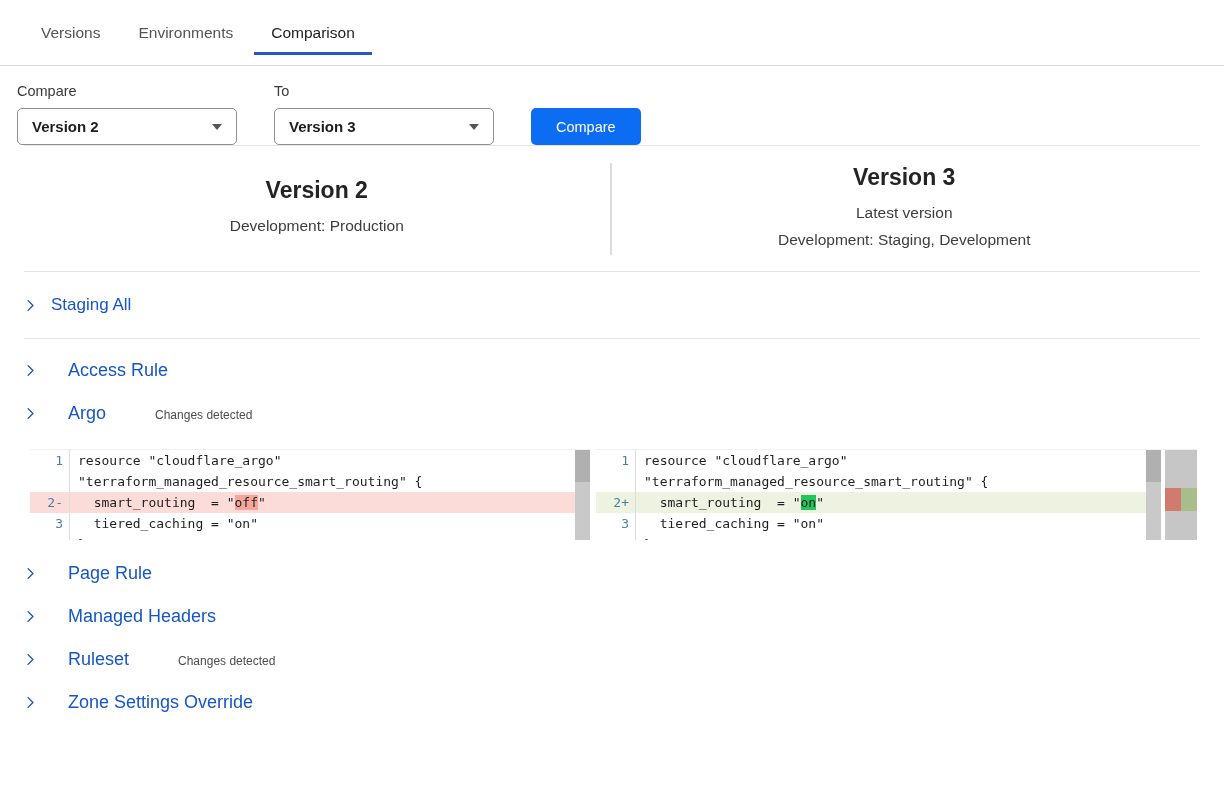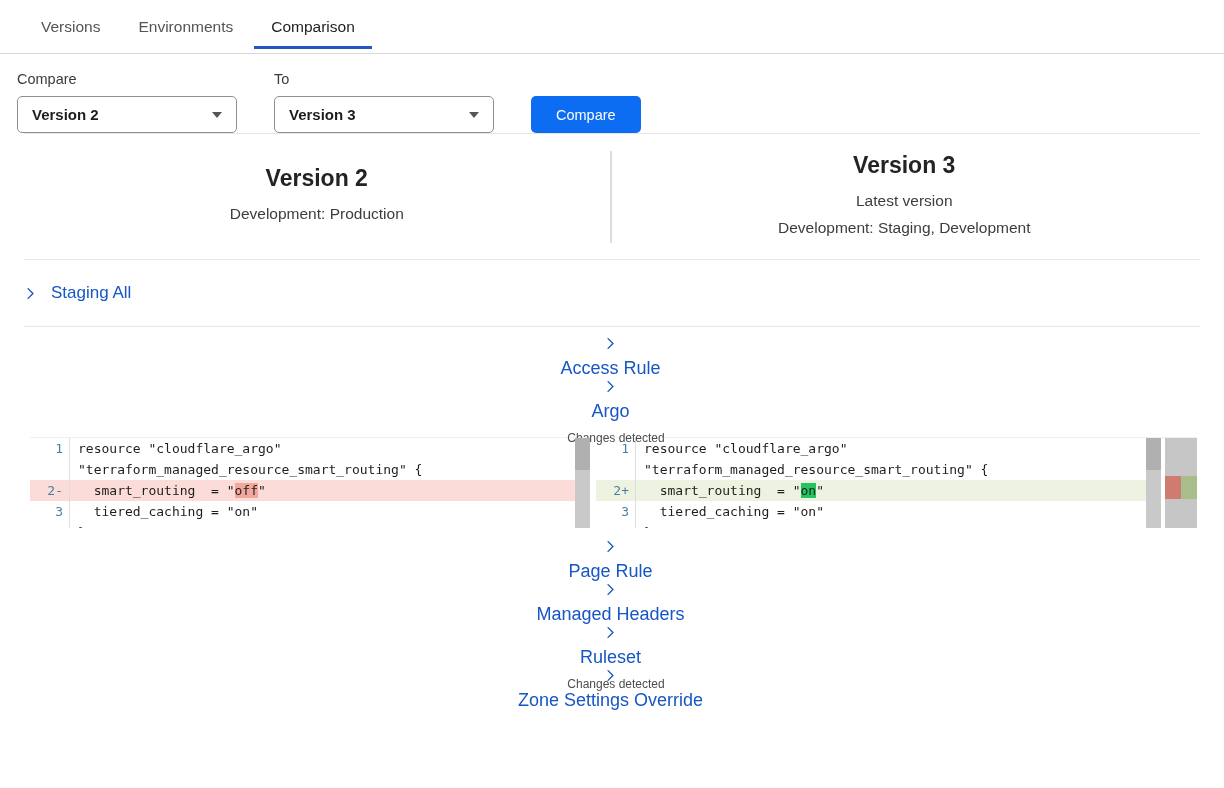--- a/index.html
+++ b/index.html
@@ -6,21 +6,21 @@
   * { margin:0; padding:0; box-sizing:border-box; }
   html,body { background:#fff; width:1224px; }
   body {
     font-family:"Liberation Sans","DejaVu Sans",sans-serif;
     color:#1d1d1d;
     -webkit-font-smoothing:antialiased;
   }
   .page { width:1224px; height:788px; overflow:hidden; background:#fff; }
 
   
-  .tabbar { display:flex; gap:4px; padding:4px 24px; border-bottom:1px solid #d9d9d9; }
+  .tabbar { display:flex; gap:4px; padding:10px 24px; border-bottom:1px solid #d9d9d9; }
   .tab {
     padding:14px 17px 10px; font-size:15.5px; color:#545454;
     border-bottom:3px solid transparent; cursor:pointer; background:none; border-top:none; border-left:none; border-right:none;
     font-family:inherit;
   }
   .tab.active { color:#1d1d1d; border-bottom-color:#2457c5; }
 
   
   .controls { display:flex; padding:17px 17px 0; align-items:flex-end; }
   .ctl-group { width:220px; margin-right:37px; }
@@ -45,23 +45,23 @@
   .ver-divider { width:2px; height:92px; background:#dcdcdc; flex:none; }
   .ver-title { font-size:23px; font-weight:600; color:#232323; margin-bottom:8px; }
   .ver-sub { font-size:15.5px; color:#3d3d3d; line-height:1.75; }
 
   
   .expand-row { display:flex; align-items:center; gap:14px; padding:23px 24px; cursor:pointer; }
   .expand-label { font-size:17px; color:#1656c5; }
 
   
   .sections { padding:10px 27px 0 24px; }
-  .section-row { display:flex; align-items:center; gap:8px; height:43px; cursor:pointer;flex-direction:column; }
+  .section-row { display:flex; align-items:center; gap:31px; height:43px; cursor:pointer; }
   .section-label { font-size:18px; color:#1656c5; }
-  .badge { font-size:12px; color:#4c4c4c; margin-left:11px; position:relative; top:1px; }
+  .badge { font-size:12px; color:#4c4c4c; margin-left:18px; position:relative; top:1px; }
   .chev { color:#1656c5; flex:none; display:flex; align-items:center; }
 
   
   .diff-wrap { display:flex; margin:14px 0 12px 6px; }
   .diff-panel { display:flex; background:#fff; border-top:1px solid #f0f0f0; }
   .diff-panel.left { width:560px; margin-right:6px; }
   .diff-panel.right { flex:1; }
   .code { flex:1; overflow:hidden; height:90px; }
   .crow {
     display:flex; height:21px; line-height:21px; white-space:pre;

